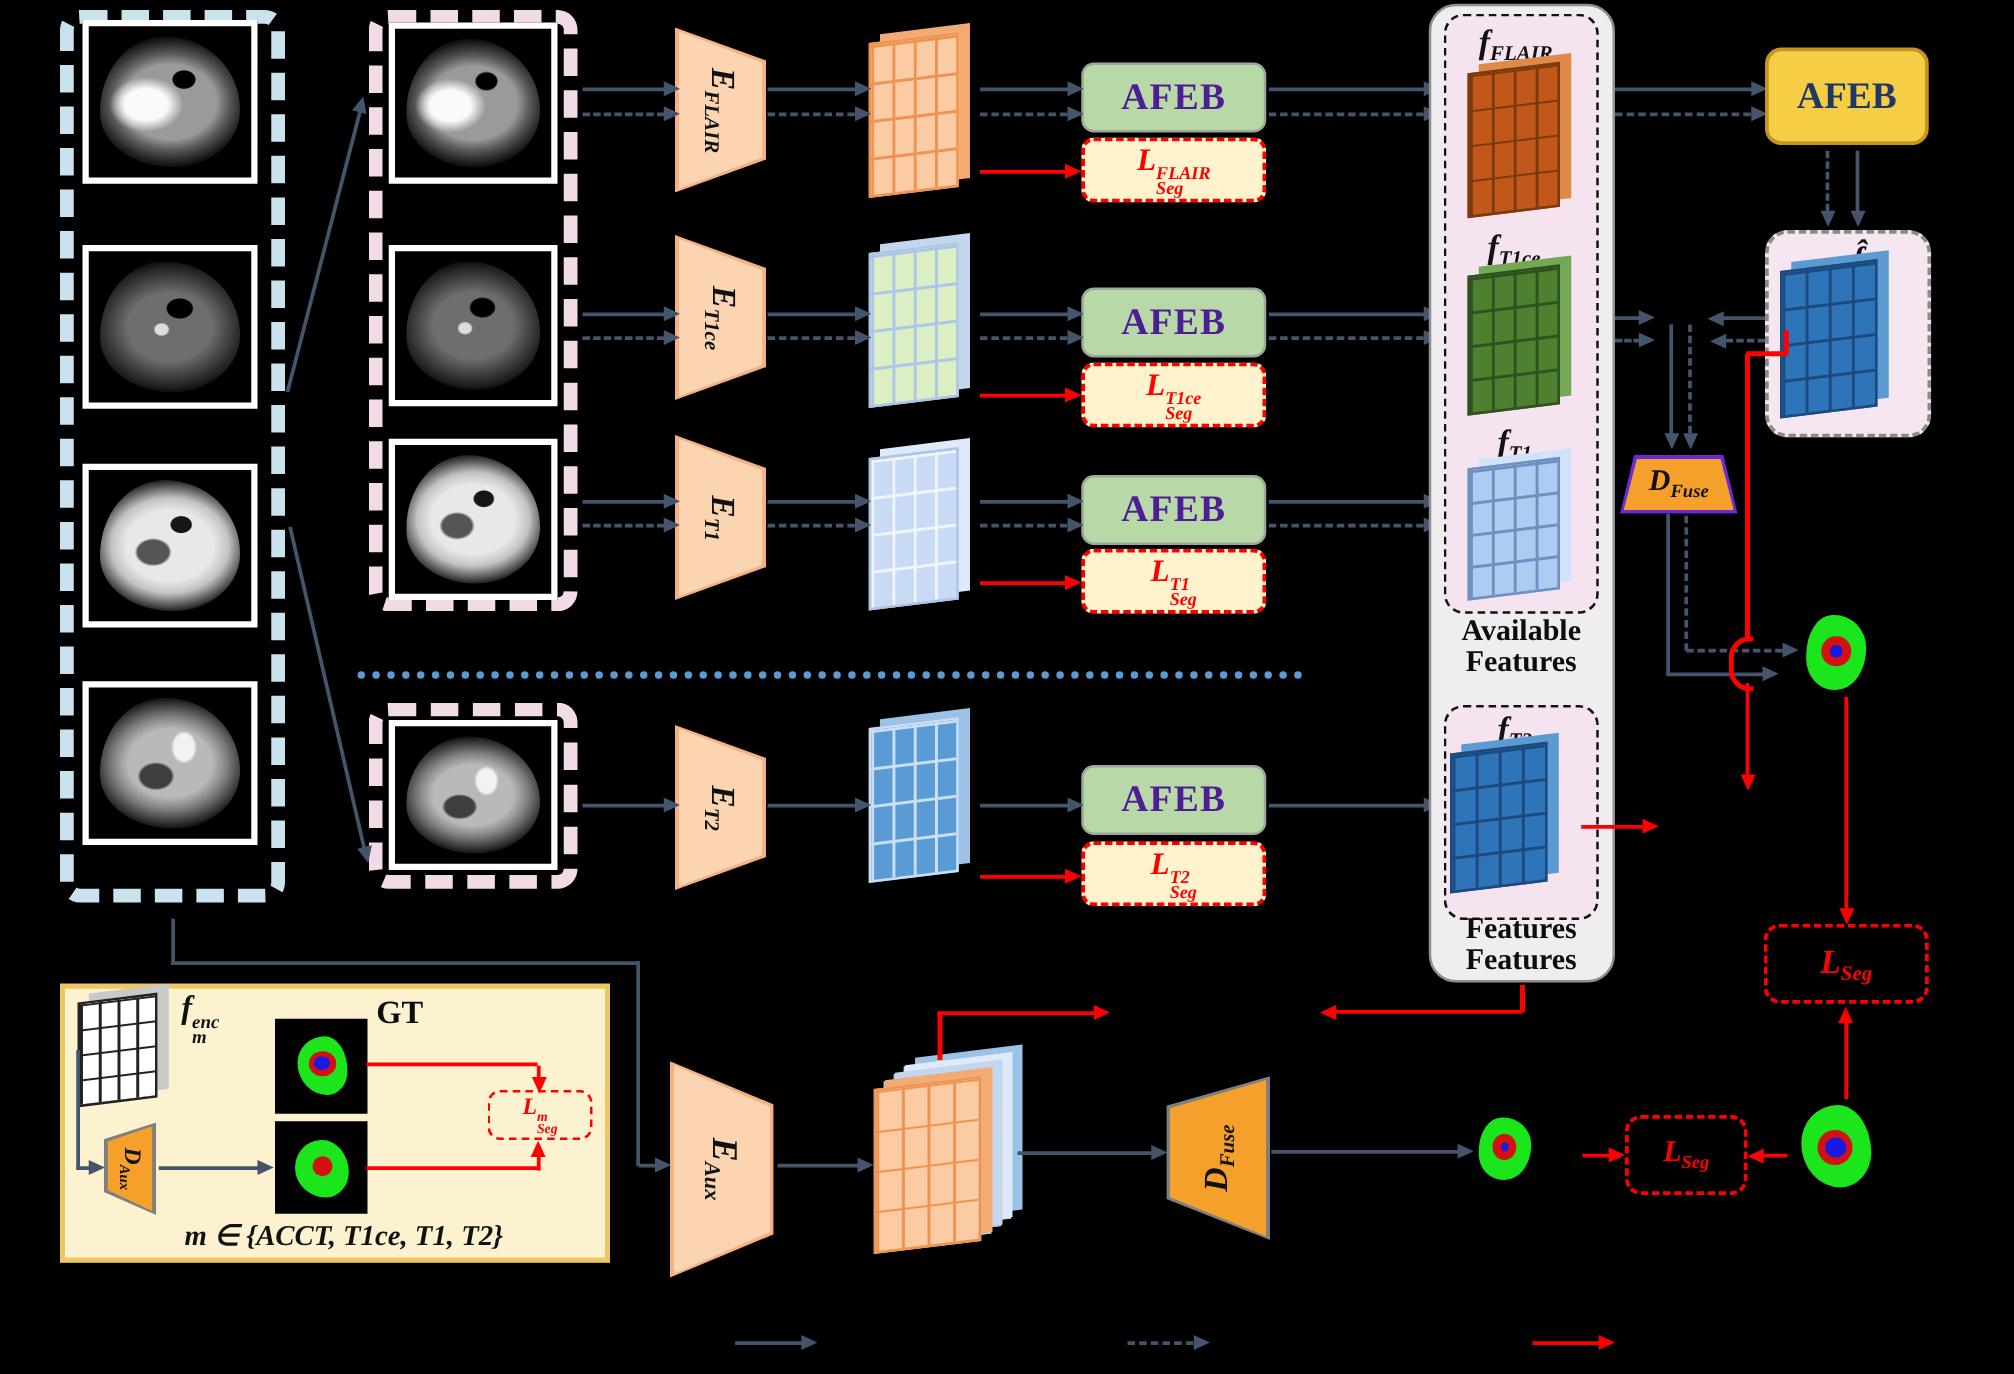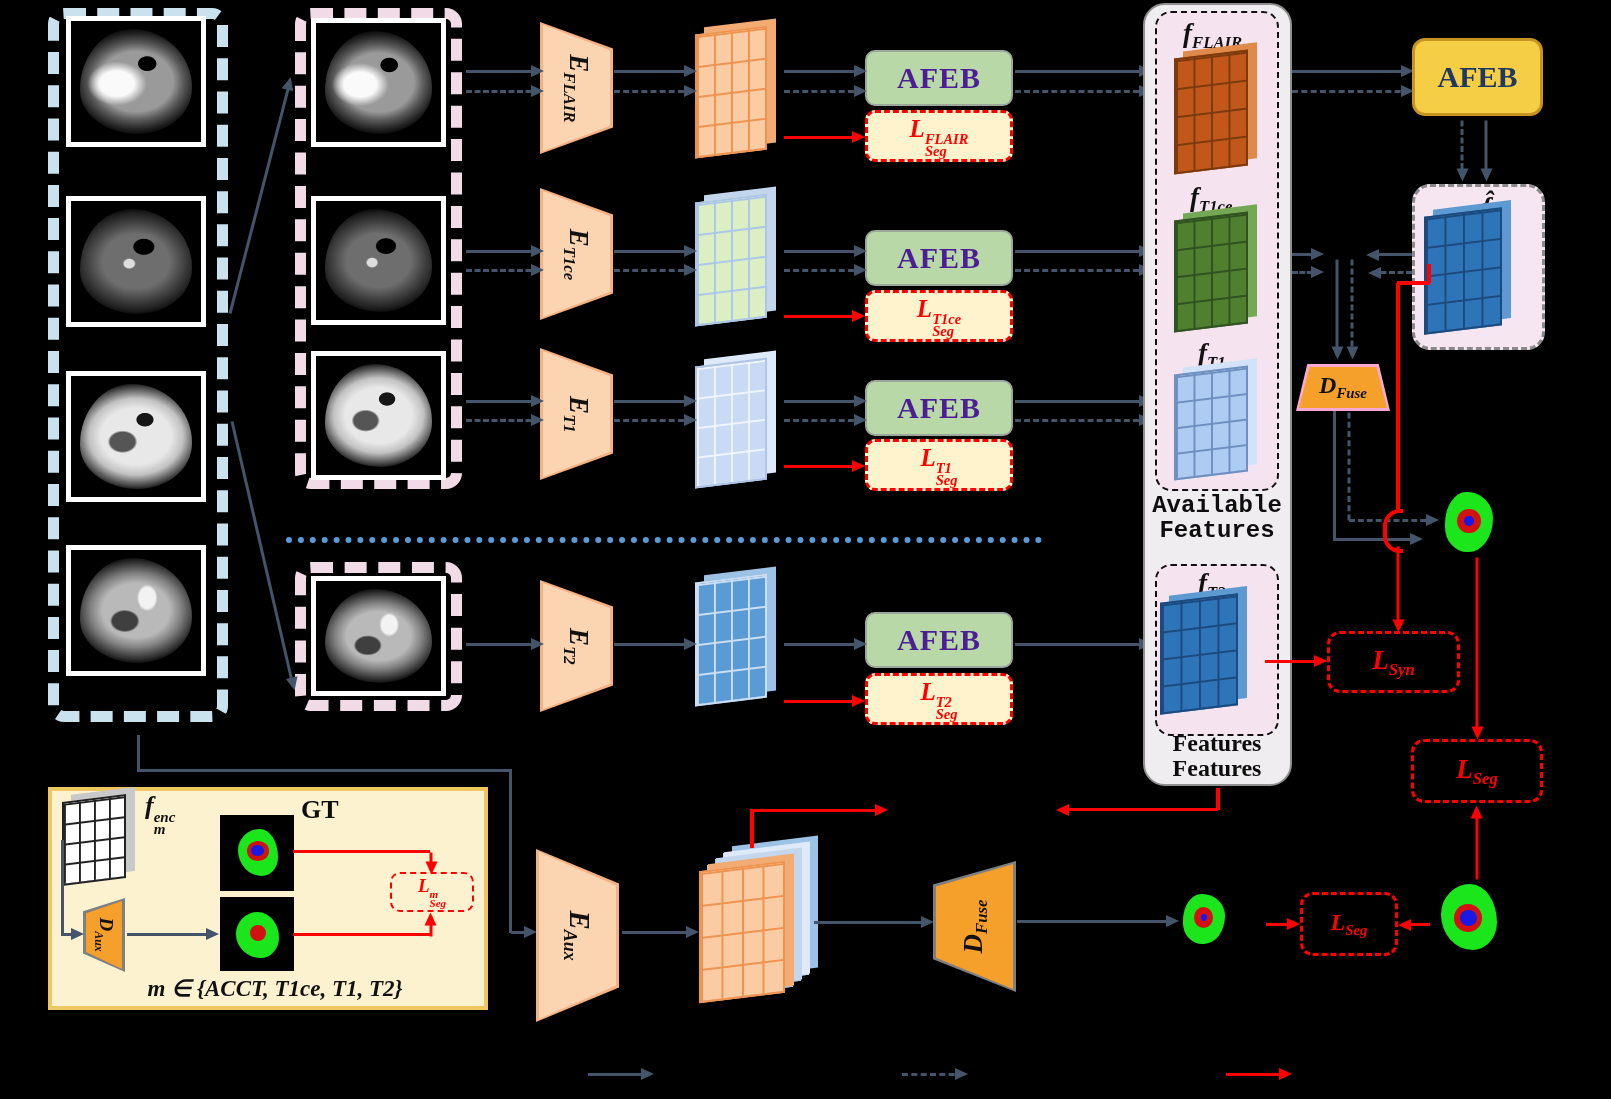--- a/index.html
+++ b/index.html
@@ -35,21 +35,21 @@
     radial-gradient(13% 11% at 58% 34%, #161616 0 55%, transparent 62%),
     radial-gradient(60% 52% at 50% 50%, #e8e8e8 0 52%, #c2c2c2 70%, #3a3a3a 92%, #000 100%);}
   .brain.t2{background:
     radial-gradient(16% 22% at 60% 38%, #f2f2f2 0 45%, transparent 58%),
     radial-gradient(22% 18% at 40% 60%, #3f3f3f 0 50%, transparent 60%),
     radial-gradient(60% 52% at 50% 50%, #b9b9b9 0 50%, #808080 68%, #2a2a2a 90%, #000 100%);}
   
   .enc{clip-path:polygon(0 0,100% 20%,100% 80%,0 100%);background:#F4B183;}
   .enc .in{position:absolute;inset:3px;clip-path:polygon(0 0,100% 20%,100% 80%,0 100%);
     background:#FBD5B2;display:flex;align-items:center;justify-content:center;}
-  .decd{clip-path:polygon(12% 0,88% 0,100% 100%,0 100%);background:#f9a8d4;text-align:right;}
+  .decd{clip-path:polygon(12% 0,88% 0,100% 100%,0 100%);background:#6d28d9;text-align:right;}
   .decd .in{position:absolute;inset:3px;clip-path:polygon(12% 0,88% 0,100% 100%,0 100%);
     background:#F5A02B;display:flex;align-items:center;justify-content:center;}
   .decr{clip-path:polygon(0 18%,100% 0,100% 100%,0 75%);background:#7F7F7F;}
   .decr .in{position:absolute;inset:3px;clip-path:polygon(0 18%,100% 0,100% 100%,0 75%);
     background:#F5A02B;display:flex;align-items:center;justify-content:center;}
   .rot90{transform:rotate(90deg);white-space:nowrap;}
   .rotm90{transform:rotate(-90deg);white-space:nowrap;}
   
   .g3{position:absolute;box-sizing:border-box;transform:skewY(-7deg);
     border:2px solid var(--ln);background-color:var(--cell);
@@ -221,21 +221,21 @@
 
   <div class="abs m" style="left:1183px;top:18px;font-size:27px;"><span>f</span><span class="sb">FLAIR</span></div>
   <div class="abs g3" style="left:1174px;top:54px;width:74px;height:116px;--cell:#C2571A;--ln:#7A3A0E;--side:#E08A4A;"></div>
 
   <div class="abs m" style="left:1190px;top:182px;font-size:27px;"><span>f</span><span class="sb">T1ce</span></div>
   <div class="abs g3" style="left:1174px;top:216px;width:74px;height:112px;--cell:#4E8030;--ln:#2F5220;--side:#74A855;"></div>
 
   <div class="abs m" style="left:1198px;top:338px;font-size:27px;"><span>f</span><span class="sb">T1</span></div>
   <div class="abs g3" style="left:1174px;top:370px;width:74px;height:106px;--cell:#AECBF2;--ln:#6E8FC0;--side:#D2E2F8;"></div>
 
-  <div class="abs cap" style="left:1151px;top:493px;width:132px;font-family:Liberation Mono, monospace;">
+  <div class="abs cap" style="left:1151px;top:493px;width:132px;">
     <div>Available</div>
     <div>Features</div>
   </div>
 
   <div class="abs featpanel" style="left:1155px;top:564px;width:124px;height:172px;"></div>
   <div class="abs m" style="left:1198px;top:568px;font-size:27px;"><span>f</span><span class="sb">T2</span></div>
   <div class="abs g3" style="left:1160px;top:598px;width:78px;height:112px;--cell:#2E74B8;--ln:#1C4A7E;--side:#5D9AD2;"></div>
   <div class="abs cap" style="left:1151px;top:731px;width:132px;">
     <div>Features</div>
     <div>Features</div>
@@ -276,23 +276,20 @@
   <div class="rhop" style="left:1383px;top:509px;width:16px;height:36px;"></div>
   <div class="arrow red" style="left:1398px;top:545px;width:82px;transform:rotate(90deg);"></div>
 
   <div class="abs" style="left:1445px;top:492px;width:48px;height:60px;">
     <div class="blob" style="inset:0;"></div>
     <div class="core" style="left:26%;top:28%;width:48%;height:40%;background:#D41111;"></div>
     <div class="core" style="left:40%;top:40%;width:20%;height:16%;background:#1919E6;"></div>
   </div>
 
   <div class="arrow red" style="left:1265px;top:660px;width:58px;"></div>
-  <div class="abs redbox" style="left:1327px;top:631px;width:133px;height:62px;">
-    <span class="mred" style="font-size:27px;"><span>L</span><span class="sb">Syn</span></span>
-  </div>
 
   <div class="arrow red" style="left:1477px;top:556px;width:178px;transform:rotate(90deg);"></div>
   <div class="abs redbox" style="left:1411px;top:739px;width:132px;height:64px;">
     <span class="mred" style="font-size:27px;"><span>L</span><span class="sb">Seg</span></span>
   </div>
   <div class="arrow red" style="left:1477px;top:878px;width:70px;transform:rotate(-90deg);"></div>
 
   <div class="abs" style="left:1441px;top:884px;width:56px;height:66px;">
     <div class="blob" style="inset:0;border-radius:52% 48% 44% 56%/46% 58% 42% 54%;"></div>
     <div class="core" style="left:24%;top:30%;width:50%;height:42%;background:#D41111;"></div>

